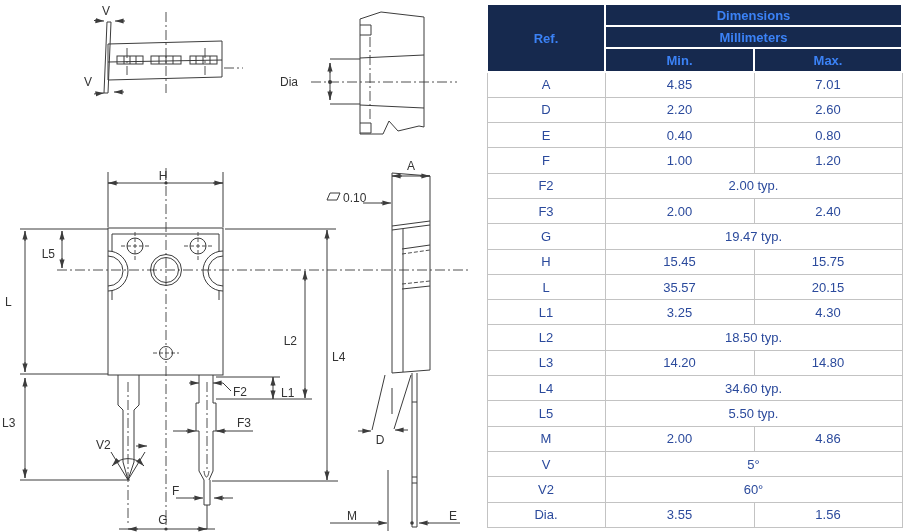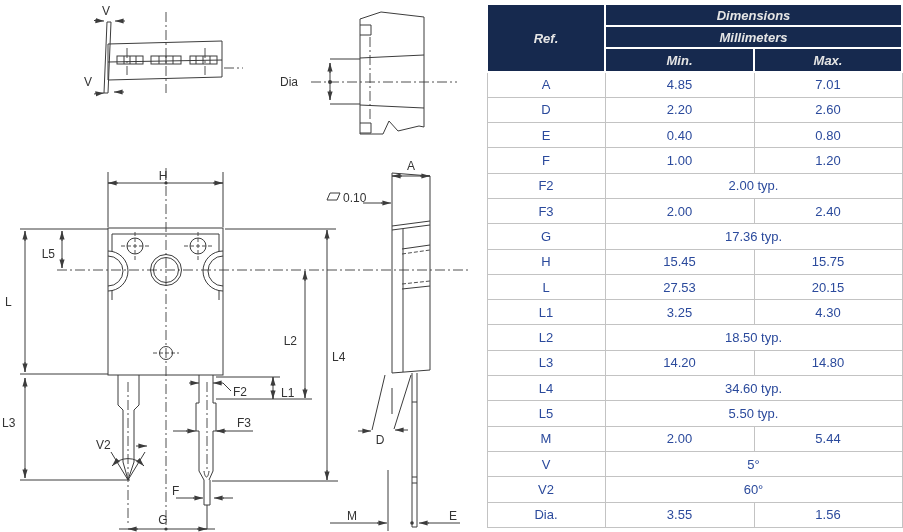--- a/index.html
+++ b/index.html
@@ -6,22 +6,22 @@
   .stage{position:relative;width:903px;height:532px;background:#fff;overflow:hidden;
          font-family:"Liberation Sans",sans-serif;}
   svg text{font-family:"Liberation Sans",sans-serif;font-size:12px;fill:#333;}
   svg .ln{stroke:#3c3c3c;stroke-width:1;fill:none;}
   svg .cl{stroke:#3c3c3c;stroke-width:0.9;fill:none;stroke-dasharray:10 3 2 3;}
   svg .hd{stroke:#3c3c3c;stroke-width:0.9;fill:none;stroke-dasharray:4 2;}
   svg .dot{fill:#3c3c3c;}
   .dims{position:absolute;left:486px;top:3px;width:415px;border-collapse:collapse;
         table-layout:fixed;font-size:13px;}
   .dims col.c-ref{width:118px;} .dims col.c-min{width:149px;} .dims col.c-max{width:148px;}
-  .dims th{background:#16294e;color:#e5e5e5;font-weight:bold;border:2px solid #fff;
-           padding:0;font-style:italic;}
+  .dims th{background:#16294e;color:#3b82f6;font-weight:bold;border:2px solid #fff;
+           padding:0;}
   .dims th.h-dim{height:20px;} .dims th.h-mm{height:20px;} .dims th.h-mx{height:22px;}
   .dims td{border:1px solid #c3c3c3;color:#2b4a9c;text-align:center;height:25.3px;
            box-sizing:border-box;padding:0;background:#fff;}
 </style>
 </head>
 <body>
 
 <div class="stage">
 
 <svg width="483" height="532" viewBox="0 0 483 532">
@@ -236,30 +236,30 @@
           <td>F2</td>
           <td colspan="2">2.00 typ.</td>
         </tr>
         <tr>
           <td>F3</td>
           <td>2.00</td>
           <td>2.40</td>
         </tr>
         <tr>
           <td>G</td>
-          <td colspan="2">17.36 typ.</td>
+          <td colspan="2">19.47 typ.</td>
         </tr>
         <tr>
           <td>H</td>
           <td>15.45</td>
           <td>15.75</td>
         </tr>
         <tr>
           <td>L</td>
-          <td>27.53</td>
+          <td>35.57</td>
           <td>20.15</td>
         </tr>
         <tr>
           <td>L1</td>
           <td>3.25</td>
           <td>4.30</td>
         </tr>
         <tr>
           <td>L2</td>
           <td colspan="2">18.50 typ.</td>
@@ -273,21 +273,21 @@
           <td>L4</td>
           <td colspan="2">34.60 typ.</td>
         </tr>
         <tr>
           <td>L5</td>
           <td colspan="2">5.50 typ.</td>
         </tr>
         <tr>
           <td>M</td>
           <td>2.00</td>
-          <td>5.44</td>
+          <td>4.86</td>
         </tr>
         <tr>
           <td>V</td>
           <td colspan="2">5°</td>
         </tr>
         <tr>
           <td>V2</td>
           <td colspan="2">60°</td>
         </tr>
         <tr>

